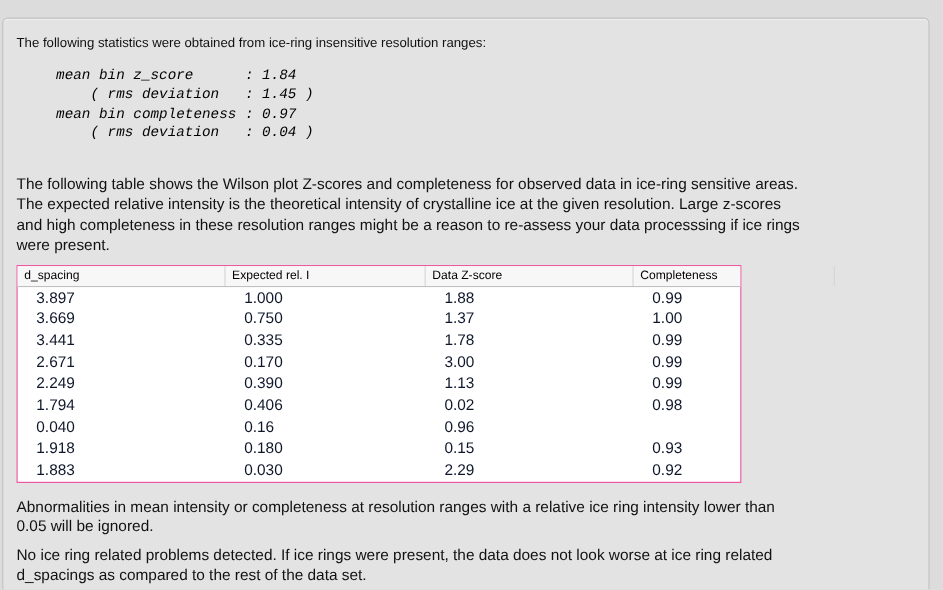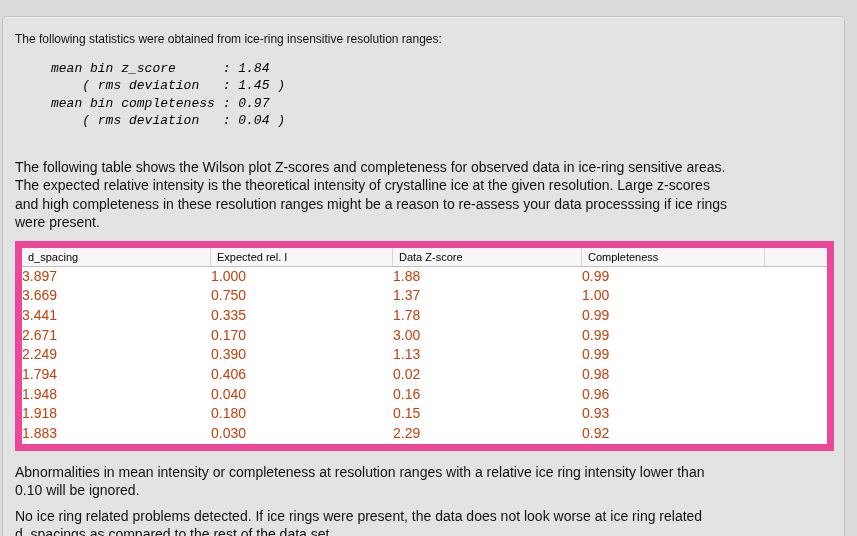--- a/index.html
+++ b/index.html
@@ -54,22 +54,22 @@
   }
   .body-paragraph {
     font-size: 14px;
     line-height: 18.5px;
     margin: 28px 0 0 0;
     white-space: pre-wrap;
   }
   .list-table {
     margin-top: 9px;
     background: #ffffff;
-    border: 7px solid #ec4899;
-    width: 819px;
+    border: 1px solid #ec4899;
+    width: 659px;
     box-sizing: border-box;
   }
   .thead-row, .trow {
     display: grid;
     grid-template-columns: 189px 182px 189px 183px 1fr;
   }
   .thead-row {
     background: #f7f7f7;
     border-bottom: 1px solid #c0c0c0;
     height: 18px;
@@ -82,24 +82,25 @@
     border-right: 1px solid #d4d4d4;
     overflow: hidden;
     white-space: nowrap;
     box-sizing: border-box;
   }
   .hcell.filler { border-right: none; }
   .trow { height: 19.7px; }
   .tcell {
     font-size: 14px;
     line-height: 19.7px;
+    padding-left: 17px;
     white-space: nowrap;
     overflow: hidden;
     box-sizing: border-box;
-    color: #c2410c;
+    color: #0f172a;
   }
   .note-paragraph {
     font-size: 14px;
     line-height: 18.5px;
     margin: 12px 0 0 0;
     white-space: pre-wrap;
   }
   .conclusion-paragraph {
     font-size: 14px;
     line-height: 18.5px;
@@ -171,21 +172,20 @@
           <div class="tcell"></div>
         </div>
         <div class="trow">
           <div class="tcell">1.794</div>
           <div class="tcell">0.406</div>
           <div class="tcell">0.02</div>
           <div class="tcell">0.98</div>
           <div class="tcell"></div>
         </div>
         <div class="trow">
-          <div class="tcell">1.948</div>
           <div class="tcell">0.040</div>
           <div class="tcell">0.16</div>
           <div class="tcell">0.96</div>
           <div class="tcell"></div>
         </div>
         <div class="trow">
           <div class="tcell">1.918</div>
           <div class="tcell">0.180</div>
           <div class="tcell">0.15</div>
           <div class="tcell">0.93</div>
@@ -195,18 +195,18 @@
           <div class="tcell">1.883</div>
           <div class="tcell">0.030</div>
           <div class="tcell">2.29</div>
           <div class="tcell">0.92</div>
           <div class="tcell"></div>
         </div>
       </div>
   </div>
 
   <p class="note-paragraph">Abnormalities in mean intensity or completeness at resolution ranges with a relative ice ring intensity lower than
-0.10 will be ignored.</p>
+0.05 will be ignored.</p>
 
   <p class="conclusion-paragraph">No ice ring related problems detected. If ice rings were present, the data does not look worse at ice ring related
 d_spacings as compared to the rest of the data set.</p>
 
 </div>
 
 </body></html>

